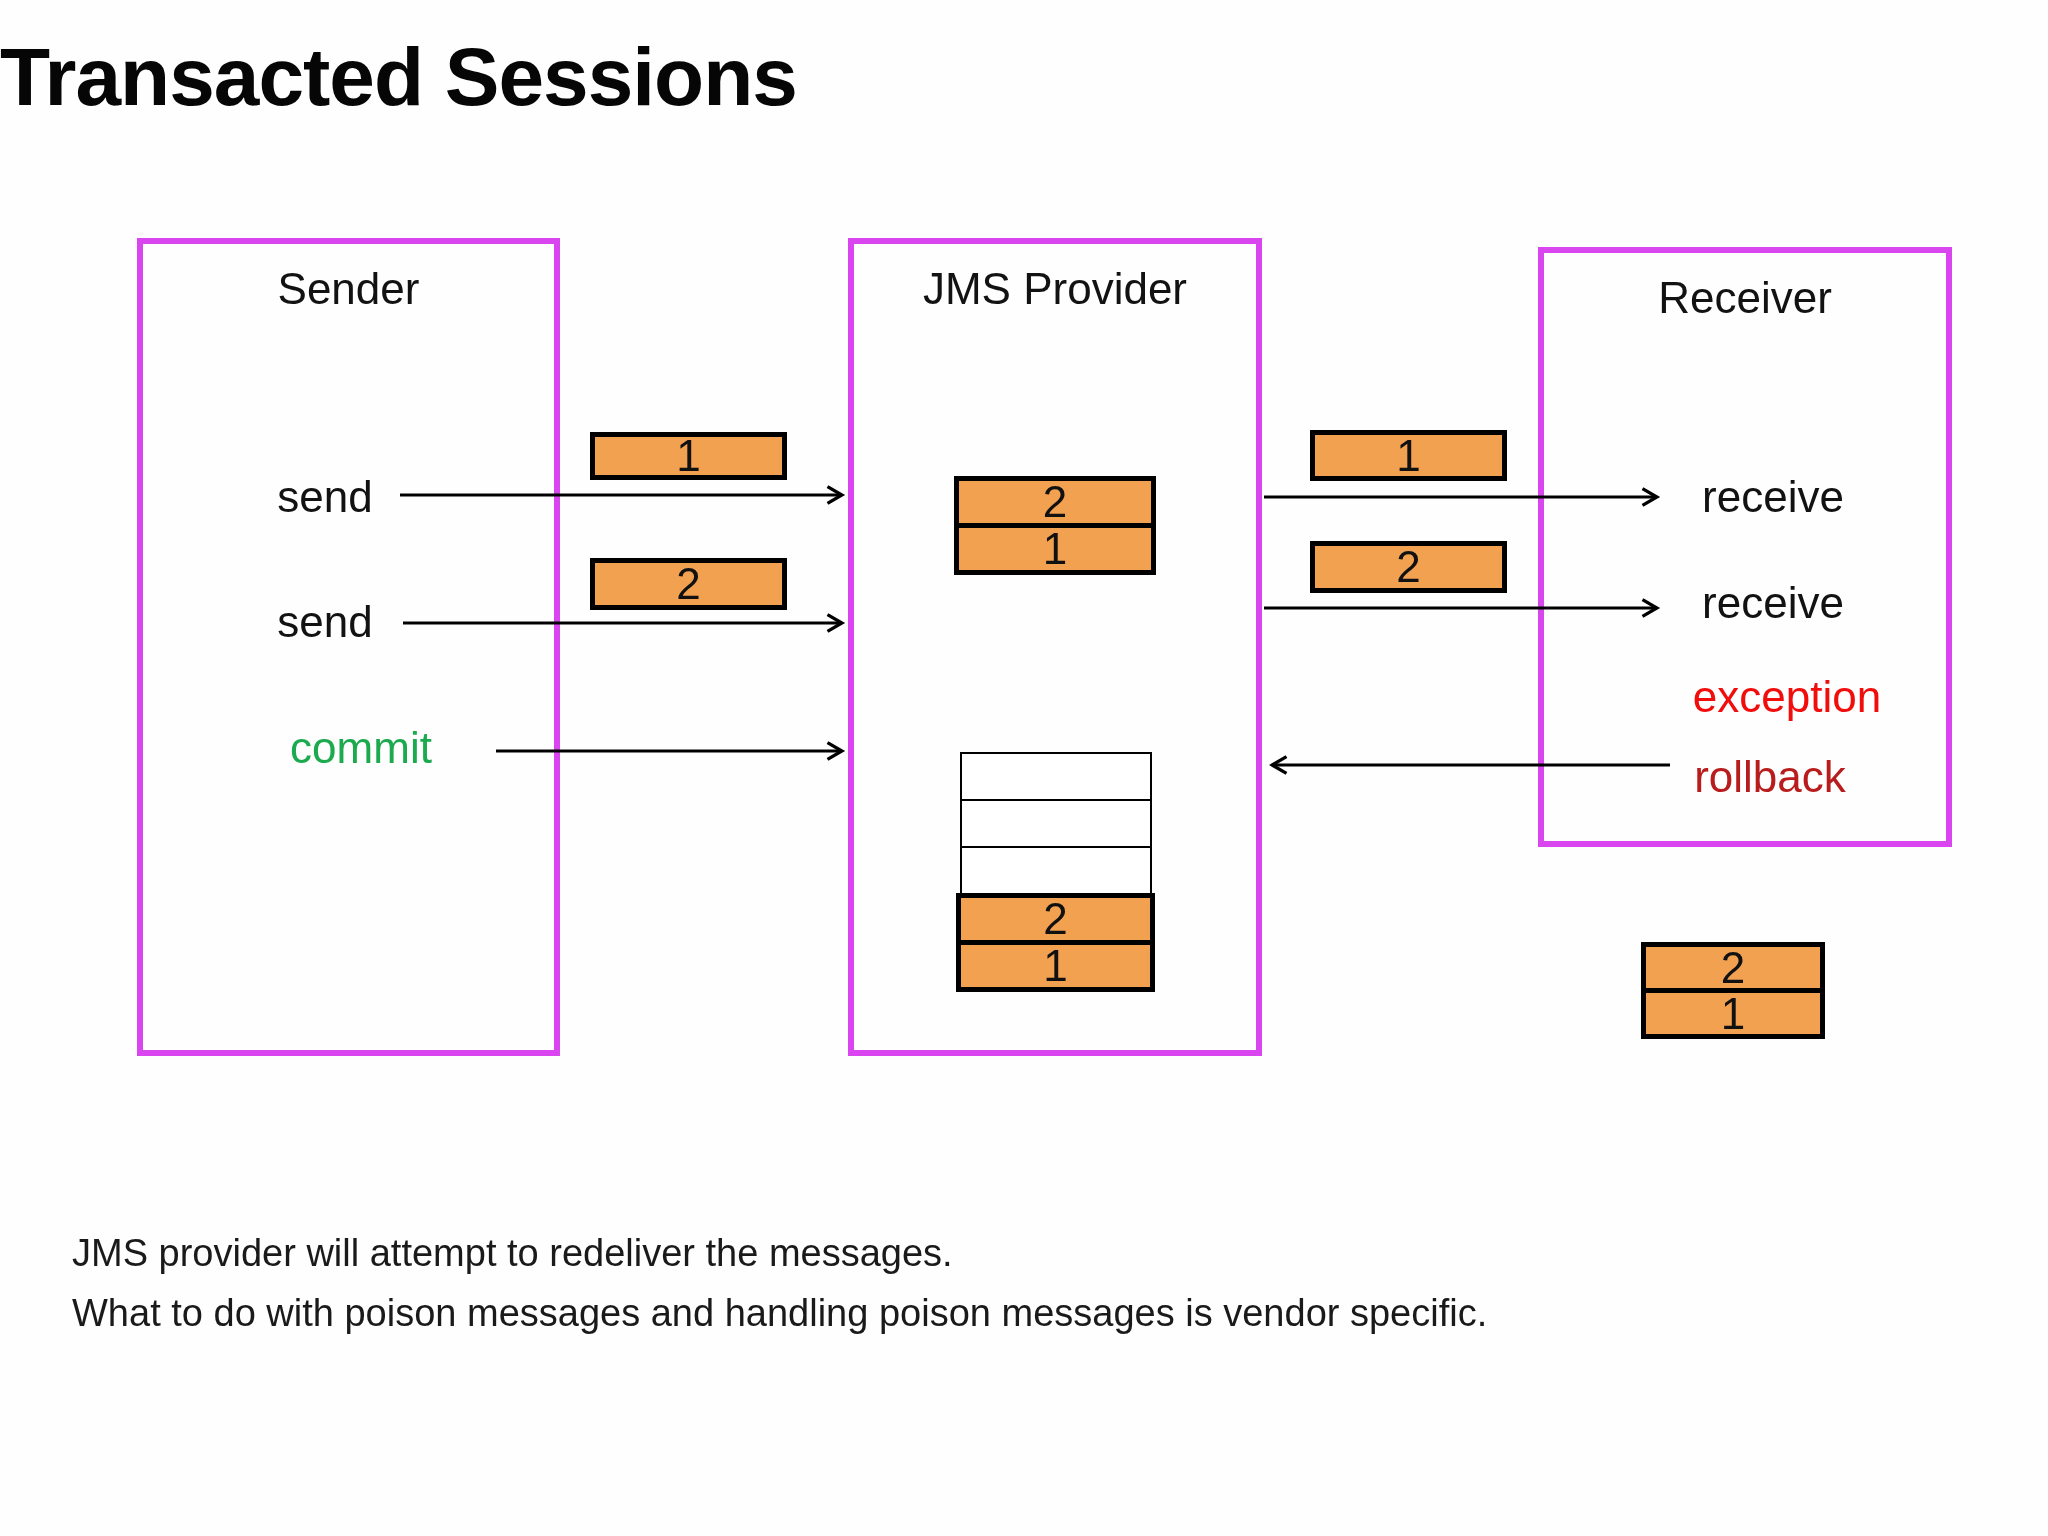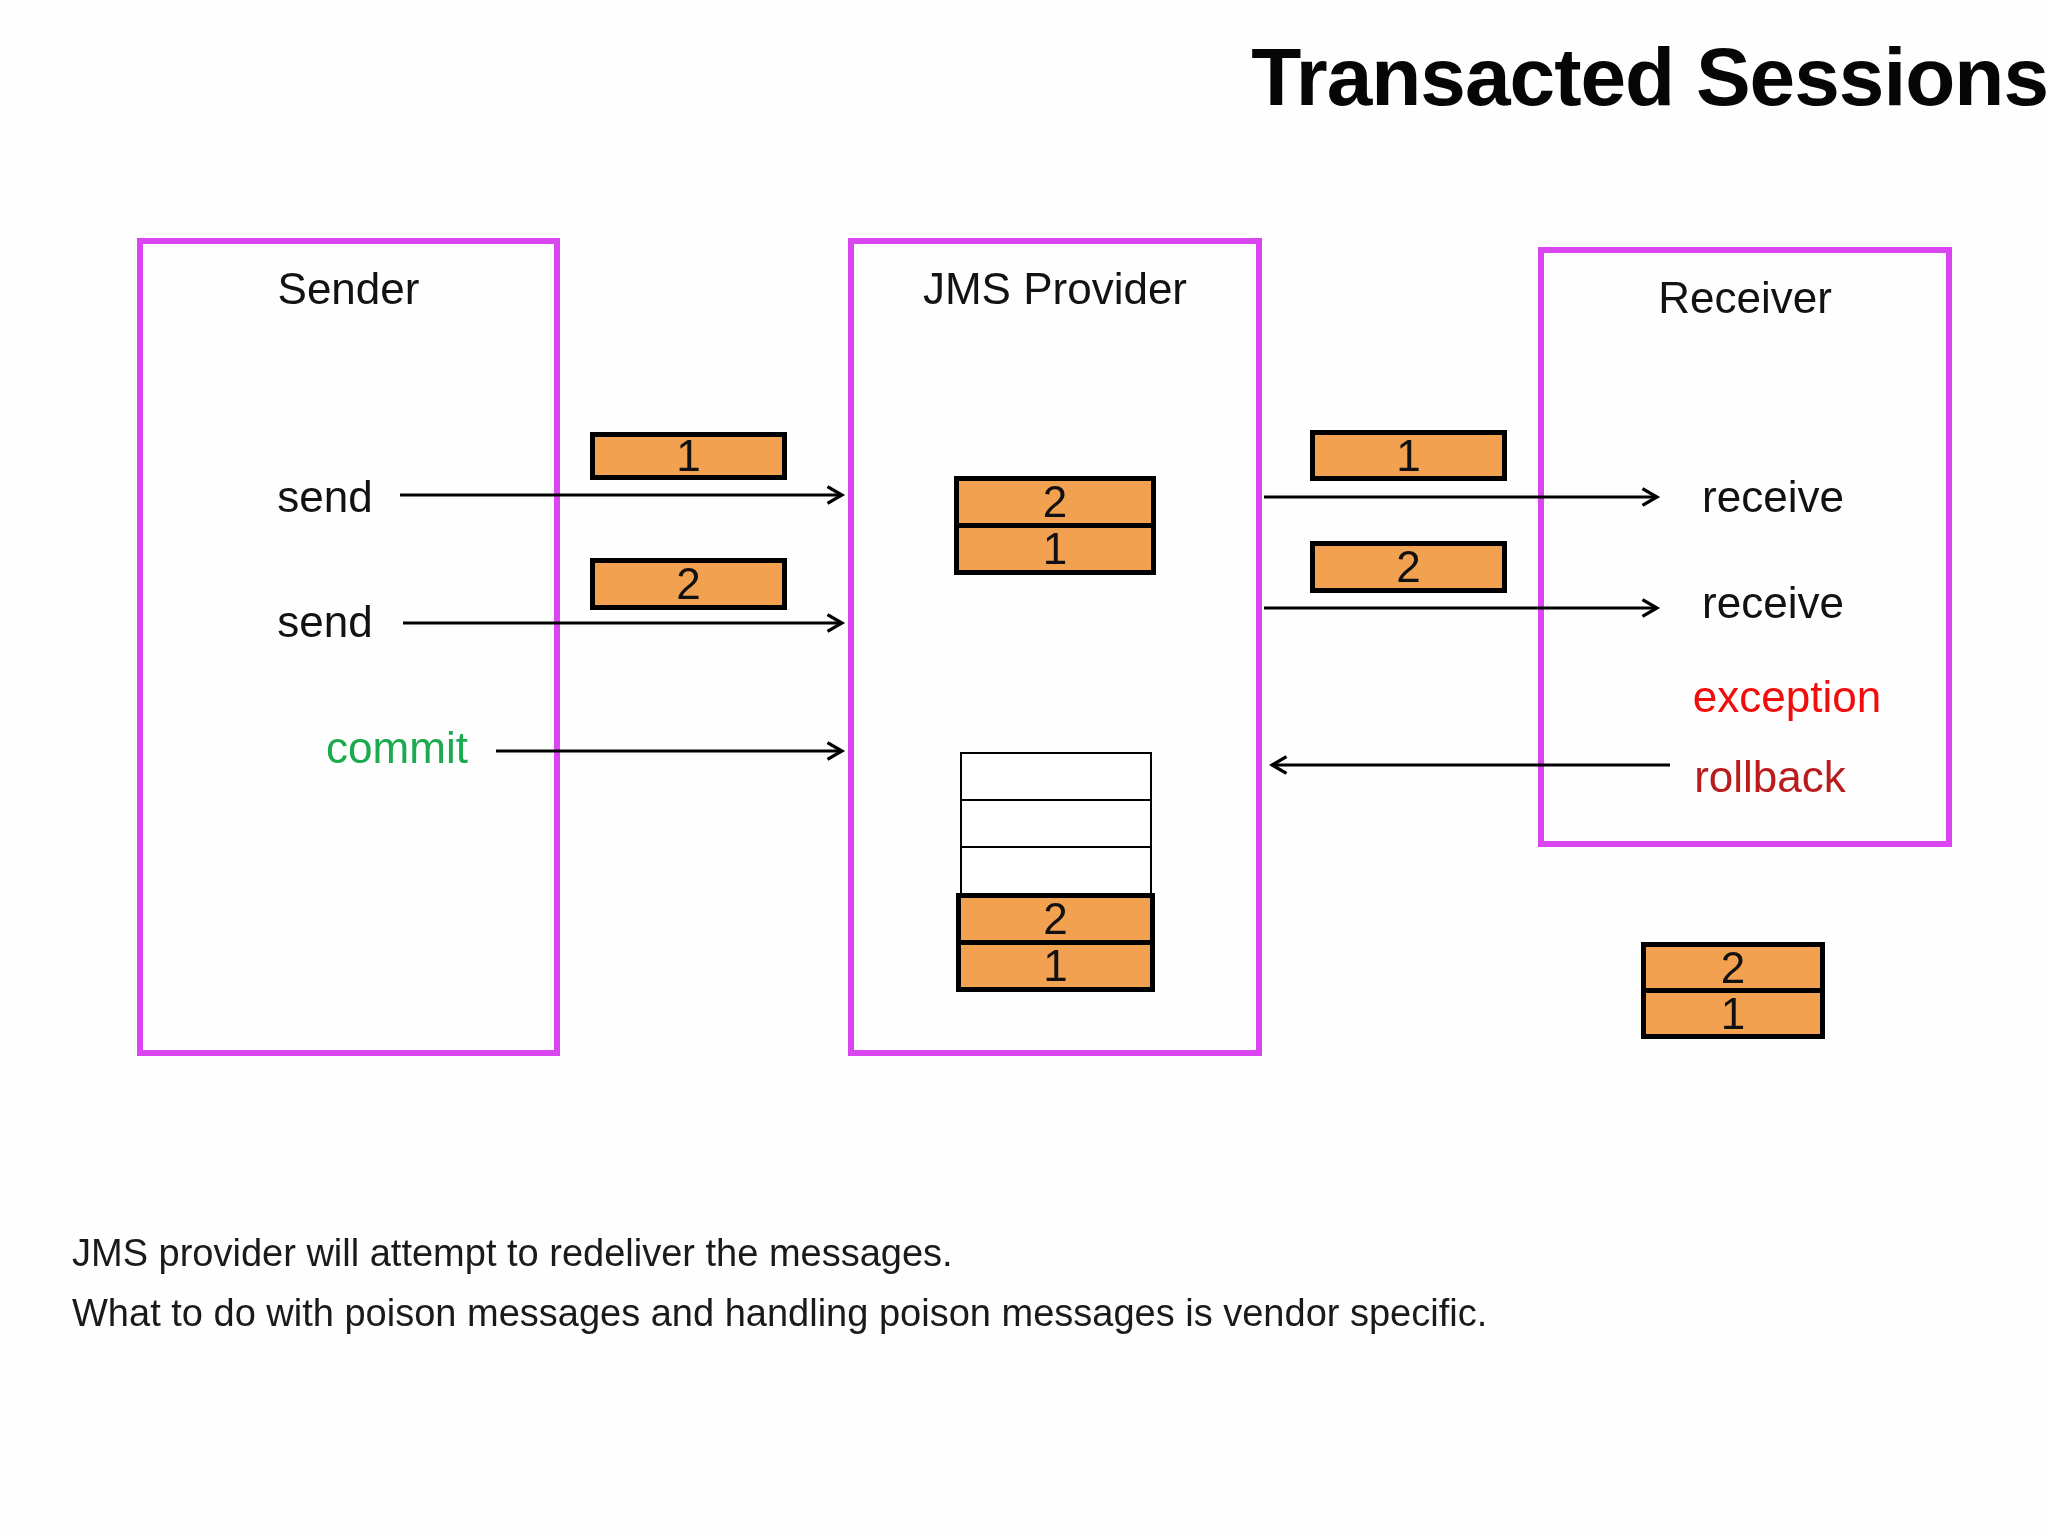--- a/index.html
+++ b/index.html
@@ -6,21 +6,21 @@
   .canvas{
     position:relative;
     width:2048px;height:1536px;
     background:#fefefe;
     font-family:"Liberation Sans", sans-serif;
     color:#111;
     overflow:hidden;
   }
   .page-title{
     position:absolute;top:30px;left:0;right:0;
-    text-align:right;
+    text-align:left;
     font-size:82px;font-weight:700;color:#060606;
     letter-spacing:-1px;
   }
   .box{
     position:absolute;
     border:6px solid #d946ef;
     background:transparent;
     box-sizing:border-box;
   }
   .box-sender{left:137px;top:238px;width:423px;height:818px;}
@@ -91,21 +91,21 @@
     <line x1="400" y1="495" x2="841" y2="495" stroke="#000" stroke-width="3" marker-end="url(#ah)"></line>
     <line x1="403" y1="623" x2="841" y2="623" stroke="#000" stroke-width="3" marker-end="url(#ah)"></line>
     <line x1="496" y1="751" x2="841" y2="751" stroke="#000" stroke-width="3" marker-end="url(#ah)"></line>
     <line x1="1264" y1="497" x2="1656" y2="497" stroke="#000" stroke-width="3" marker-end="url(#ah)"></line>
     <line x1="1264" y1="608" x2="1656" y2="608" stroke="#000" stroke-width="3" marker-end="url(#ah)"></line>
     <line x1="1670" y1="765" x2="1273" y2="765" stroke="#000" stroke-width="3" marker-end="url(#ah)"></line>
   </svg>
 
   <div class="lane-label" style="left:325px;top:497px;">send</div>
   <div class="lane-label" style="left:325px;top:622px;">send</div>
-  <div class="lane-label label-commit" style="left:361px;top:748px;margin-left:36px;">commit</div>
+  <div class="lane-label label-commit" style="left:361px;top:748px;">commit</div>
 
   <div class="lane-label" style="left:1773px;top:497px;">receive</div>
   <div class="lane-label" style="left:1773px;top:603px;">receive</div>
   <div class="lane-label label-exception" style="left:1787px;top:697px;">exception</div>
   <div class="lane-label label-rollback" style="left:1770px;top:777px;">rollback</div>
 
   <div class="chip" style="left:590px;top:432px;width:197px;height:48px;">1</div>
   <div class="chip" style="left:590px;top:558px;width:197px;height:52px;">2</div>
 
   <div class="chip" style="left:1310px;top:430px;width:197px;height:51px;">1</div>

